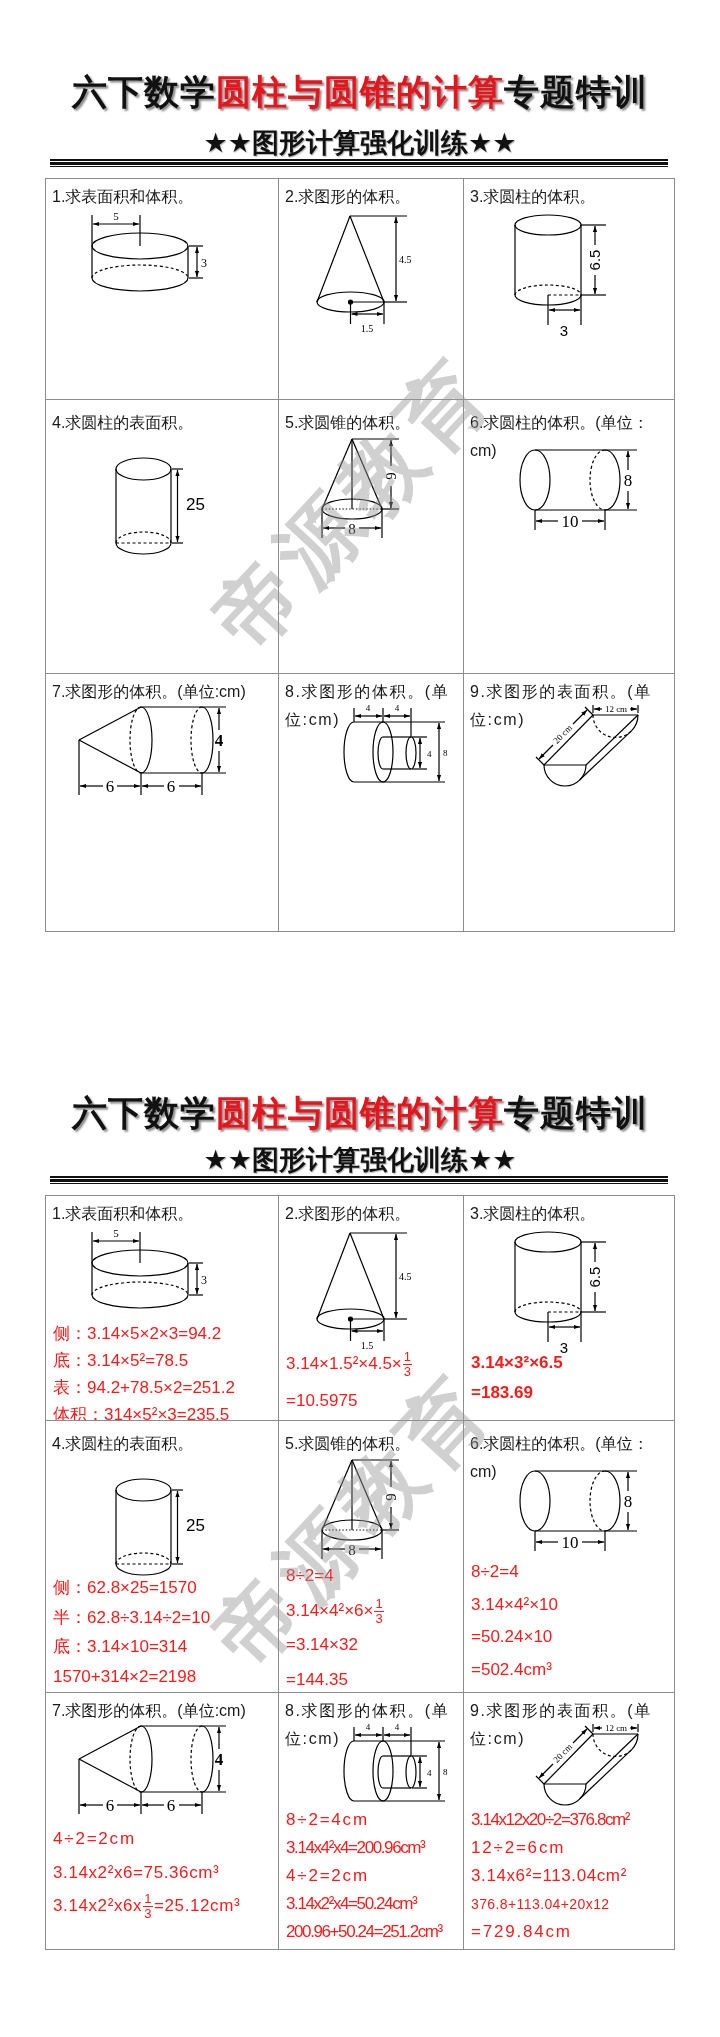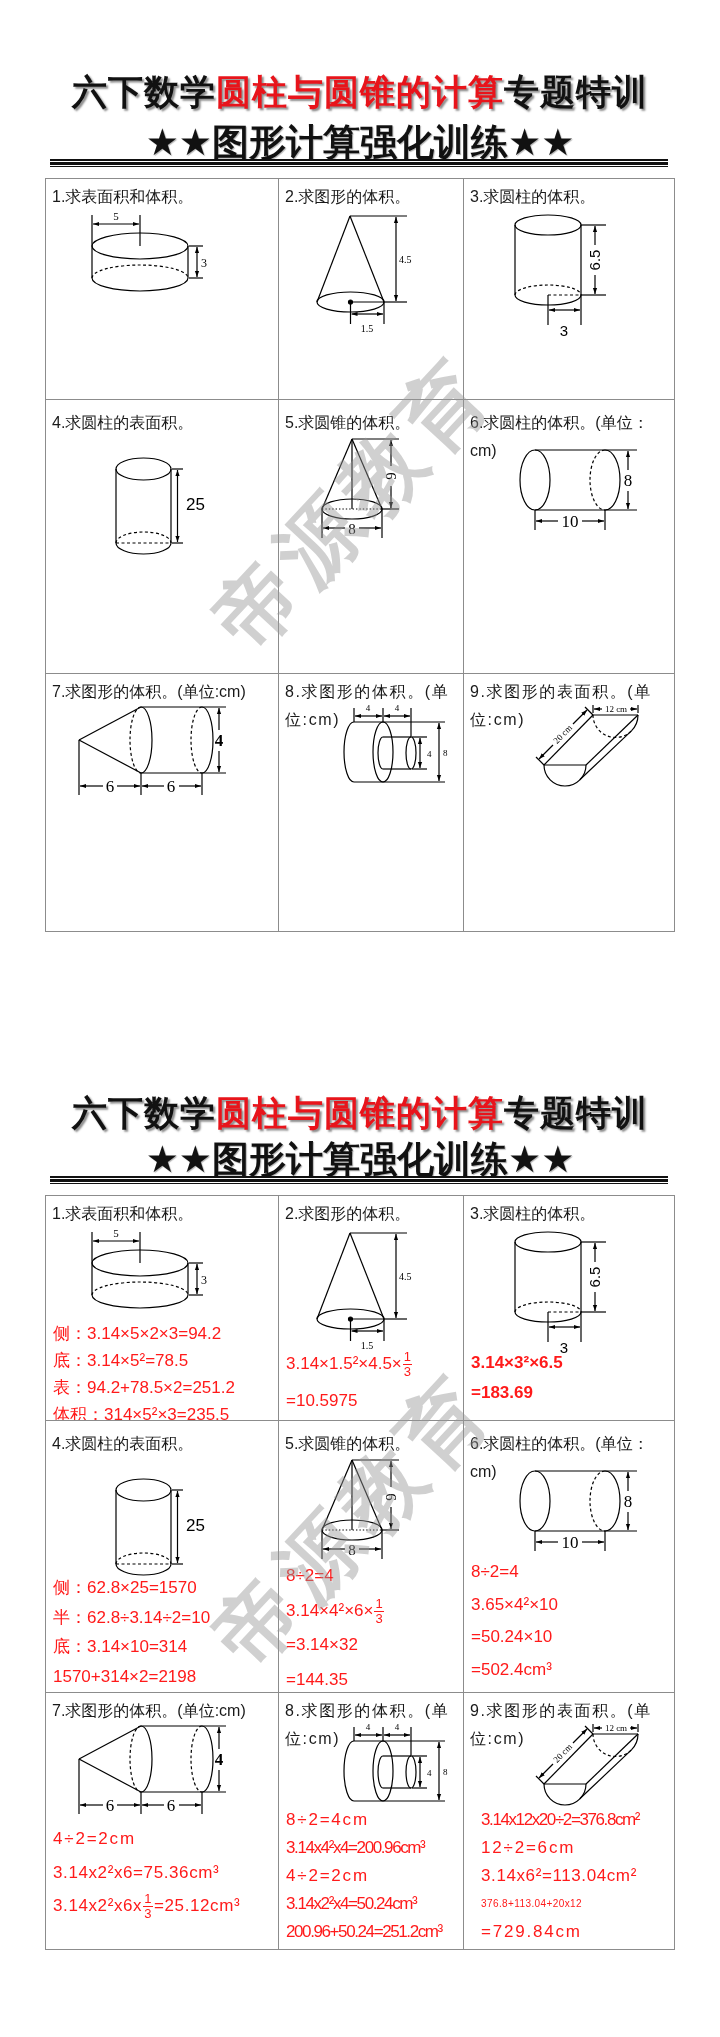--- a/index.html
+++ b/index.html
@@ -16,21 +16,21 @@
   .title {
     position:absolute; left:0; width:720px; top:70px;
     text-align:center; font-size:35px; line-height:44px; font-weight:bold;
     color:#111; letter-spacing:1px; white-space:nowrap;
     text-shadow:2px 2px 2px rgba(0,0,0,0.45);
   }
   .sheet-2 .title { top:74px; }
   .title .hl { color:#e8141b;margin-top:48px; }
   .subtitle {
     position:absolute; left:0; width:720px; top:127px;
-    text-align:center; font-size:37px; line-height:32px; font-weight:bold;
+    text-align:center; font-size:27px; line-height:32px; font-weight:bold;
     color:#111; white-space:nowrap;
     text-shadow:1px 1px 1px rgba(0,0,0,0.3);
   }
   .divider {
     position:absolute; left:50px; width:618px; top:159px; height:8px;
     background:linear-gradient(#111 0 2px, #fff 2px 3px, #111 3px 6px, #fff 6px 7px, #111 7px 8px);
   }
 
   .grid {
     position:absolute; left:45px; top:178px; width:630px;
@@ -71,31 +71,31 @@
   .ans .ln { display:block; white-space:nowrap; }
   .ans .frac {
     display:inline-block; vertical-align:middle; text-align:center;
     font-size:13px; line-height:14px; margin:0 1px;
   }
   .ans .frac .num { display:block; border-bottom:1.2px solid #ff1a1a; padding:0 1px; }
   .ans .frac .den { display:block; }
   .ans .cond { letter-spacing:-1.4px; }
   .ans .wide { letter-spacing:1.8px; }
   .ans .mid { letter-spacing:0.6px; }
-  .ans .small { font-size:10px; letter-spacing:0.4px; }
+  .ans .small { font-size:14px; letter-spacing:0.4px; }
 
   .a1 { top:124px; } .a1 .ln { height:27px; line-height:27px; }
   .a2 { top:149px; } .a2 .ln { height:37px; line-height:37px; }
   .a3 { top:152px; } .a3 .ln { height:30px; line-height:30px;font-weight:bold; }
   .a4 { top:152px; } .a4 .ln { height:29.5px; line-height:29.5px; }
   .a5 { top:138px; } .a5 .ln { height:34.5px; line-height:34.5px; }
   .a6 { top:135px; } .a6 .ln { height:32.5px; line-height:32.5px; }
   .a7 { top:129px; } .a7 .ln { height:33.5px; line-height:33.5px; }
   .a8 { top:113px; } .a8 .ln { height:28px; line-height:28px; }
-  .a9 { top:113px; } .a9 .ln { height:28px; line-height:28px;margin-left:10px; }
+  .a9 { top:113px; } .a9 .ln { height:28px; line-height:28px; }
 
   .watermark {
     position:absolute; left:354px; top:505px; z-index:5;
     transform:translate(-50%,-50%) rotate(-47deg);
     font-size:82px; font-weight:bold; letter-spacing:8px; white-space:nowrap;
     color:rgba(150,150,150,0.45); pointer-events:none;
   }
 </style>
 </head>
 <body>
@@ -526,21 +526,21 @@
           <line x1="71" y1="110" x2="71" y2="130"></line>
           <line x1="141" y1="110" x2="141" y2="130"></line>
           <line class="arr" x1="94" y1="121" x2="72" y2="121"></line>
           <line class="arr" x1="118" y1="121" x2="140" y2="121"></line>
         </g>
         <text x="164" y="86" font-size="17" text-anchor="middle">8</text>
         <text x="106" y="127" font-size="17" text-anchor="middle">10</text>
       </svg>
       <div class="ans a6">
         <div class="ln">8÷2=4</div>
-        <div class="ln">3.65×4²×10</div>
+        <div class="ln">3.14×4²×10</div>
         <div class="ln">=50.24×10</div>
         <div class="ln">=502.4cm³</div>
       </div>
     </div>
 
     <div class="cell">
       <div class="prompt">7.求图形的体积。(单位:cm)</div>
       <svg class="fig" width="234" height="258" viewBox="0 0 234 258">
         <g>
           <line x1="33" y1="66" x2="95" y2="33"></line>

